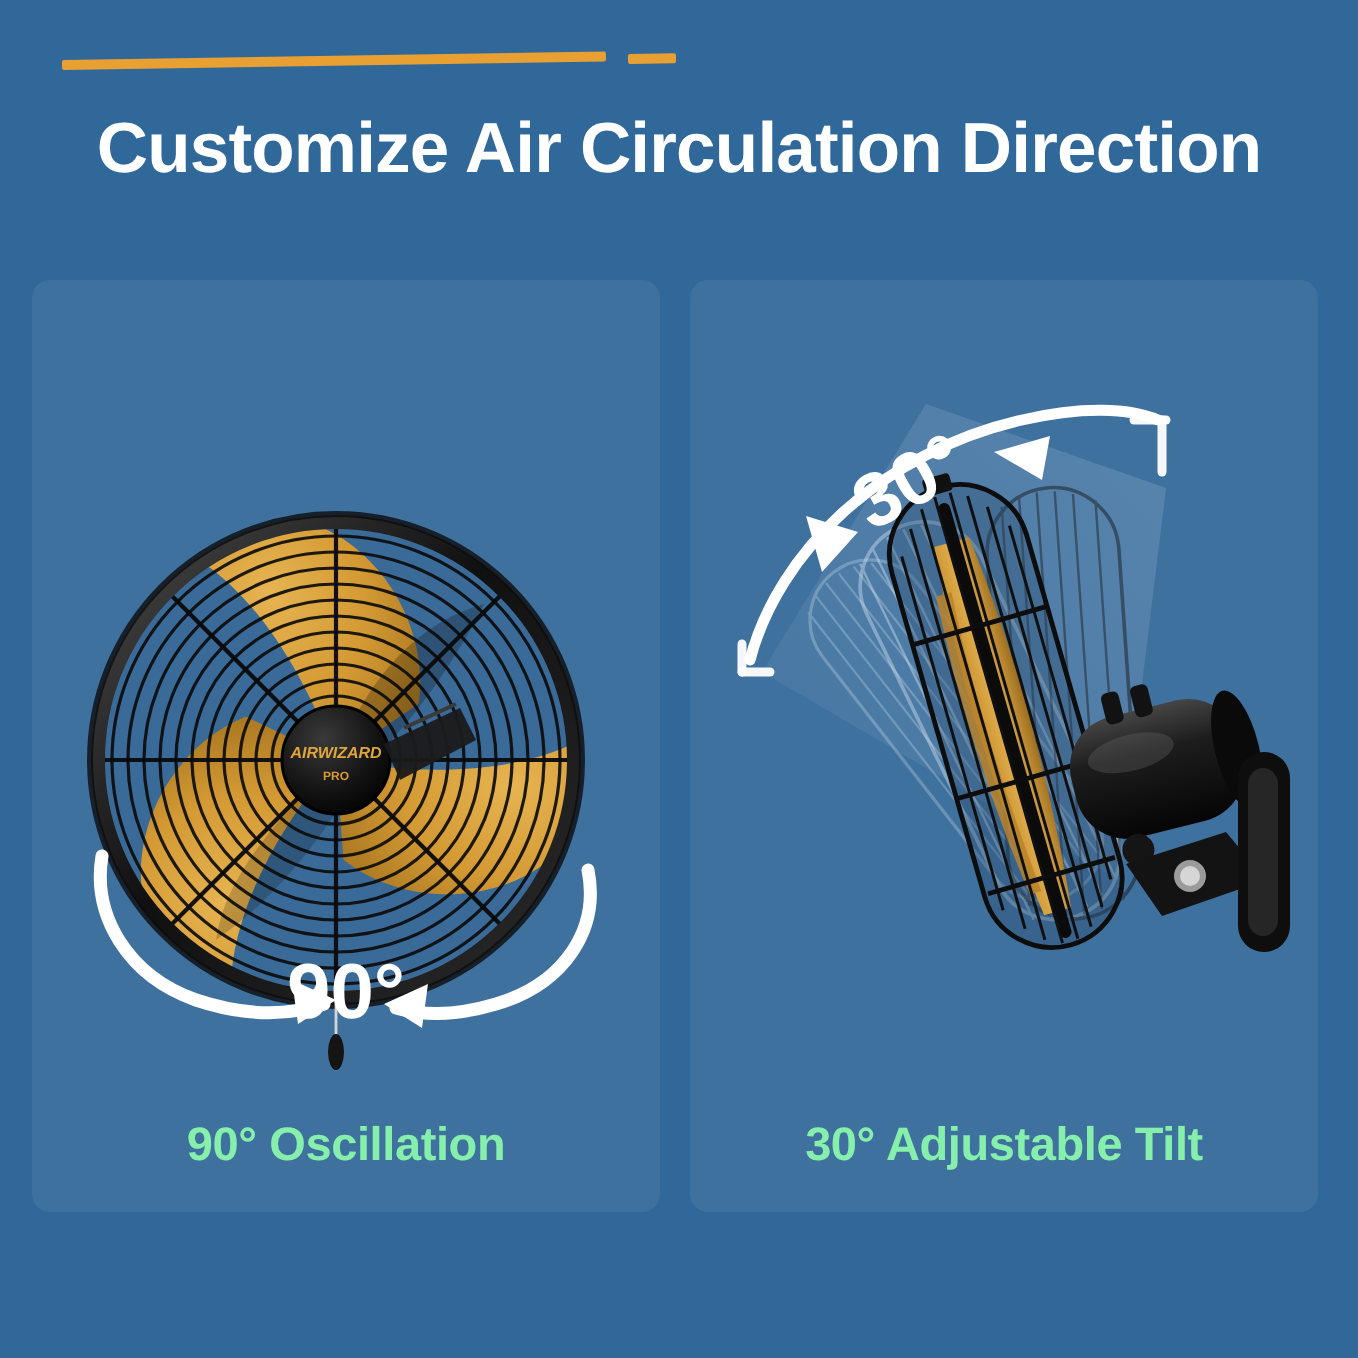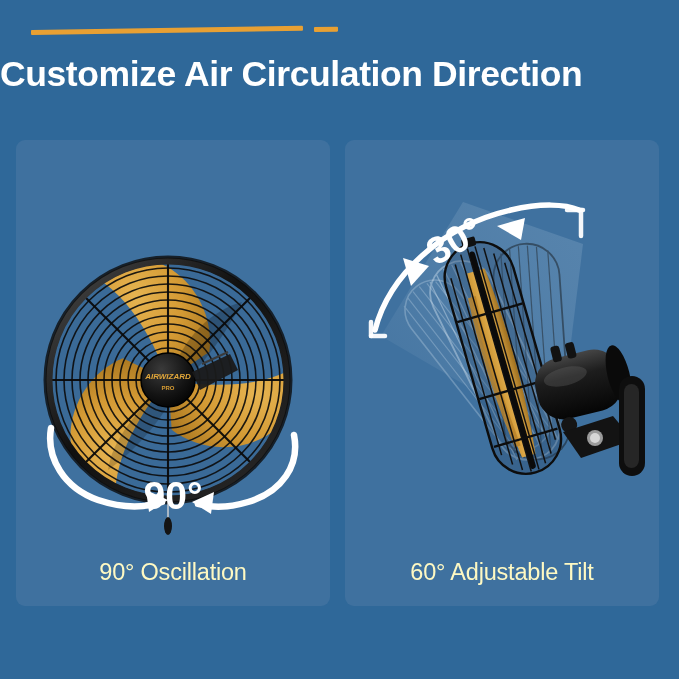--- a/index.html
+++ b/index.html
@@ -26,20 +26,21 @@
     position: absolute; left: 283px; top: 1px;
     width: 24px; height: 5px;
     background: #e8a033;
     transform: rotate(-0.9deg);
     transform-origin: left center;
     border-radius: 1px;
   }
 
   #page-title {
     position: absolute; left: 0; top: 52px; width: 679px;
+    text-align: center;
     color: #ffffff;
     font-size: 35.5px;
     font-weight: bold;
     letter-spacing: -0.4px;
     line-height: 44px;
     white-space: nowrap;
   }
 
   
   #cards { position: absolute; left: 0; top: 140px; width: 679px; height: 466px; }
@@ -48,22 +49,22 @@
     background: #3f719f;
     border-radius: 9px;
     overflow: hidden;
   }
   .card.left  { left: 16px; }
   .card.right { left: 345px; }
 
   .card-stage { position: absolute; left: 0; top: 0; width: 314px; height: 400px; }
   .card-caption {
     position: absolute; left: 0; bottom: 20px; width: 314px;
-    text-align: center; color: #fef9c3;
-    font-size: 23.5px; font-weight: normal; letter-spacing: -0.2px;
+    text-align: center; color: #86efac;
+    font-size: 23.5px; font-weight: bold; letter-spacing: -0.2px;
     white-space: nowrap;
   }
 
   svg { display: block; overflow: visible; }
   .nosel { user-select: none; }
 </style>
 </head>
 <body>
 
 <div id="header">
@@ -311,15 +312,15 @@
 
           <path d="M30,190 C44,136 96,86 166,70 C196,63 220,64 234,70" fill="none" stroke="#ffffff" stroke-width="5.5" stroke-linecap="round"></path>
           <polygon points="58,118 84,126 66,146" fill="#ffffff"></polygon>
           <polygon points="152,86 180,78 176,100" fill="#ffffff"></polygon>
 
           <text x="116" y="112" text-anchor="middle" font-family="Liberation Sans, sans-serif" font-size="38" font-weight="bold" fill="#ffffff" class="nosel" transform="rotate(-29 116 112)">30°</text>
         </g>
       </svg>
     </div>
 
-    <div class="card-caption nosel">60° Adjustable Tilt</div>
+    <div class="card-caption nosel">30° Adjustable Tilt</div>
   </div>
 </div>
 
 </body></html>

